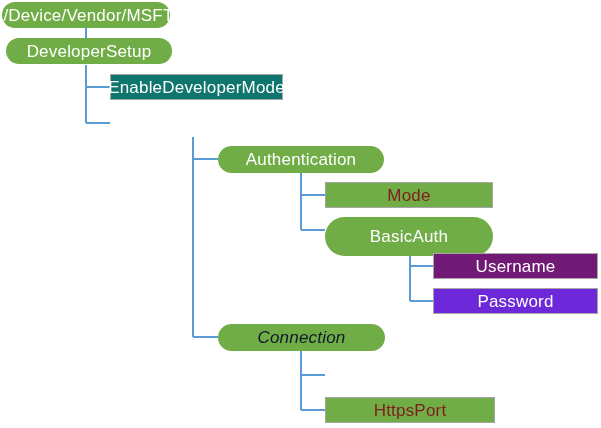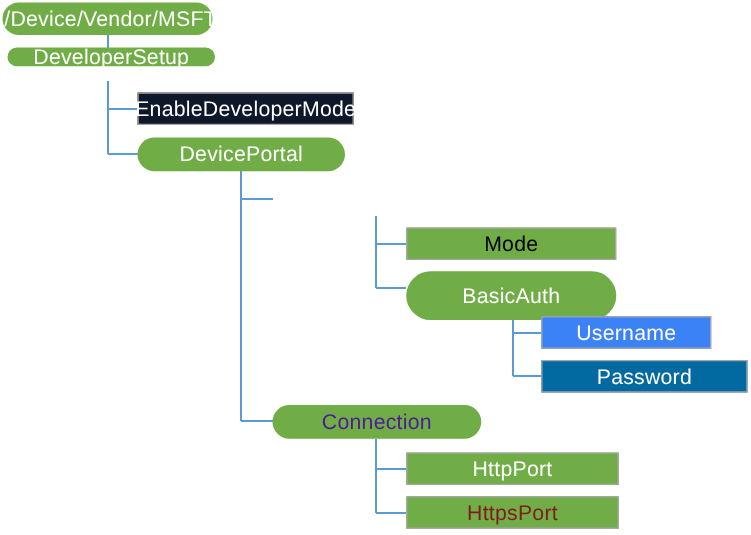--- a/index.html
+++ b/index.html
@@ -77,43 +77,40 @@
       <line x1="410" y1="244" x2="410" y2="301" stroke="#5B9BD5" stroke-width="1.6" shape-rendering="crispEdges"></line>
       <line x1="410" y1="301" x2="433" y2="301" stroke="#5B9BD5" stroke-width="1.6" shape-rendering="crispEdges"></line>
       <line x1="301" y1="351" x2="301" y2="375" stroke="#5B9BD5" stroke-width="1.6" shape-rendering="crispEdges"></line>
       <line x1="301" y1="375" x2="325" y2="375" stroke="#5B9BD5" stroke-width="1.6" shape-rendering="crispEdges"></line>
       <line x1="301" y1="351" x2="301" y2="410" stroke="#5B9BD5" stroke-width="1.6" shape-rendering="crispEdges"></line>
       <line x1="301" y1="410" x2="325" y2="410" stroke="#5B9BD5" stroke-width="1.6" shape-rendering="crispEdges"></line>
     </svg>
 <div class="node pill" style="left: 2px; top: 2px; width: 168px; height: 26px; background: rgb(112, 173, 71); color: rgb(255, 255, 255);">
       <span class="node-label">./Device/Vendor/MSFT</span>
     </div>
-    <div class="node pill" style="left: 6px; top: 38px; width: 166px; height: 15px; background: rgb(112, 173, 71); color: rgb(255, 255, 255); justify-content: center;">
+    <div class="node pill" style="left: 6px; top: 38px; width: 166px; height: 26px; background: rgb(112, 173, 71); color: rgb(255, 255, 255); justify-content: center;">
       <span class="node-label">DeveloperSetup</span>
     </div>
-    <div class="node rect" style="left: 110px; top: 74px; width: 173px; height: 26px; background: #0f172a; color: rgb(255, 255, 255); border-color: rgb(166, 166, 166); justify-content: center;">
+    <div class="node rect" style="left: 110px; top: 74px; width: 173px; height: 26px; background: #0f766e; color: rgb(255, 255, 255); border-color: rgb(166, 166, 166); justify-content: center;">
       <span class="node-label">EnableDeveloperMode</span>
     </div>
-    <div class="node pill" style="left: 110px; top: 110px; width: 166px; height: 27px; background: rgb(112, 173, 71); color: rgb(255, 255, 255);">
-      <span class="node-label">DevicePortal</span>
+    <div class="node pill" style="left: 218px; top: 146px; width: 166px; height: 27px; background: rgb(112, 173, 71); color: rgb(255, 255, 255);">
+      <span class="node-label">Authentication</span>
     </div>
-    <div class="node rect" style="left: 325px; top: 182px; width: 168px; height: 26px; background: rgb(112, 173, 71); color: #000000; border-color: rgb(166, 166, 166);">
+    <div class="node rect" style="left: 325px; top: 182px; width: 168px; height: 26px; background: rgb(112, 173, 71); color: #7f1d1d; border-color: rgb(166, 166, 166);">
       <span class="node-label">Mode</span>
     </div>
     <div class="node pill" style="left: 325px; top: 217px; width: 168px; height: 39px; background: rgb(112, 173, 71); color: rgb(255, 255, 255);">
       <span class="node-label">BasicAuth</span>
     </div>
-    <div class="node rect" style="left: 433px; top: 253px; width: 136px; height: 26px; background: #3b82f6; color: rgb(255, 255, 255); border-color: rgb(166, 166, 166);">
+    <div class="node rect" style="left: 433px; top: 253px; width: 165px; height: 26px; background: #701a75; color: rgb(255, 255, 255); border-color: rgb(166, 166, 166);">
       <span class="node-label">Username</span>
     </div>
-    <div class="node rect" style="left: 433px; top: 288px; width: 165px; height: 26px; background: #0369a1; color: rgb(255, 255, 255); border-color: rgb(166, 166, 166);">
+    <div class="node rect" style="left: 433px; top: 288px; width: 165px; height: 26px; background: #6d28d9; color: rgb(255, 255, 255); border-color: rgb(166, 166, 166);">
       <span class="node-label">Password</span>
     </div>
-    <div class="node pill" style="left: 218px; top: 324px; width: 167px; height: 27px; background: rgb(112, 173, 71); color: #4c1d95;">
+    <div class="node pill" style="left: 218px; top: 324px; width: 167px; height: 27px; background: rgb(112, 173, 71); color: #0f172a; font-style: italic;">
       <span class="node-label">Connection</span>
-    </div>
-    <div class="node rect" style="left: 325px; top: 362px; width: 170px; height: 26px; background: rgb(112, 173, 71); color: rgb(255, 255, 255); border-color: rgb(166, 166, 166);">
-      <span class="node-label">HttpPort</span>
     </div>
     <div class="node rect" style="left: 325px; top: 397px; width: 170px; height: 26px; background: rgb(112, 173, 71); color: #7f1d1d; border-color: rgb(166, 166, 166);">
       <span class="node-label">HttpsPort</span>
     </div>
   </div>
 
 </body></html>

